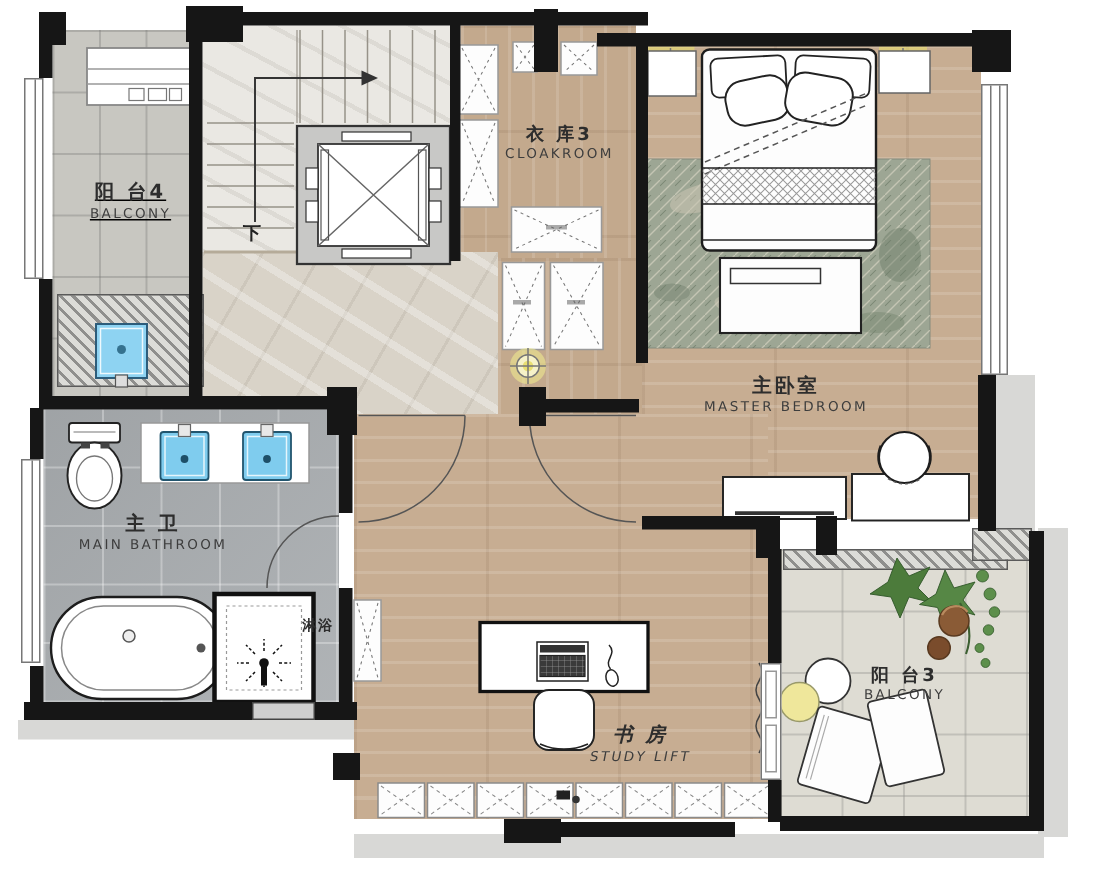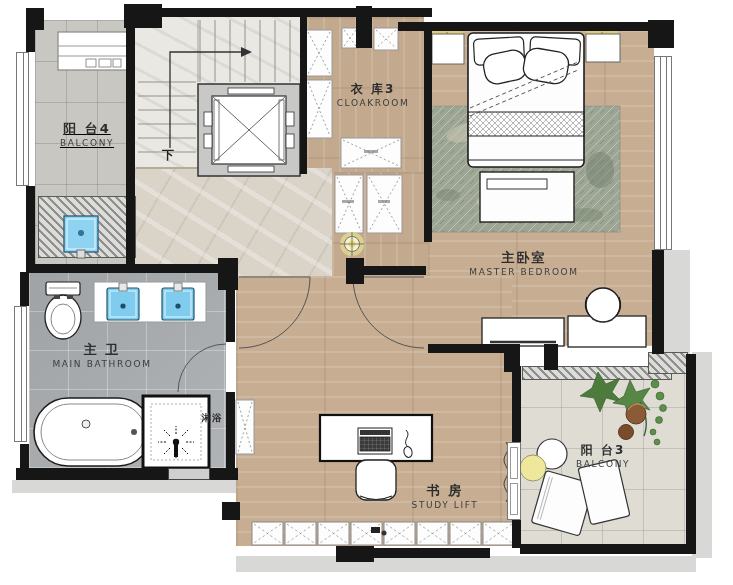--- a/index.html
+++ b/index.html
@@ -368,21 +368,21 @@
     <span class="en">CLOAKROOM</span>
   </div>
   <div class="lbl" style="left:524px;top:250px;">
     <span class="cn">主卧室</span>
     <span class="en">MASTER BEDROOM</span>
   </div>
   <div class="lbl" style="left:102px;top:342px;">
     <span class="cn">主 卫</span>
     <span class="en">MAIN BATHROOM</span>
   </div>
-  <div class="lbl" style="left:445px;top:483px;">
+  <div class="lbl" style="left:427px;top:483px;font-style:italic;">
     <span class="cn">书 房</span>
     <span class="en">STUDY LIFT</span>
   </div>
   <div class="lbl" style="left:603px;top:425px;margin-top:18px;">
     <span class="cn" style="font-size:12px;">阳 台3</span>
     <span class="en">BALCONY</span>
   </div>
   <div class="lbl lbl-sm" style="left:176px;top:412px;margin-left:36px;">
     <span class="cn">淋浴</span>
   </div>

